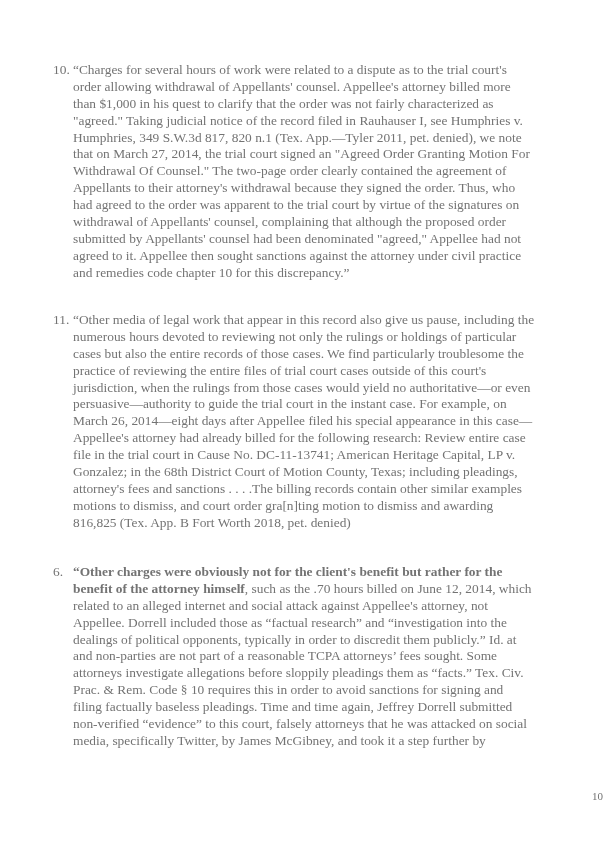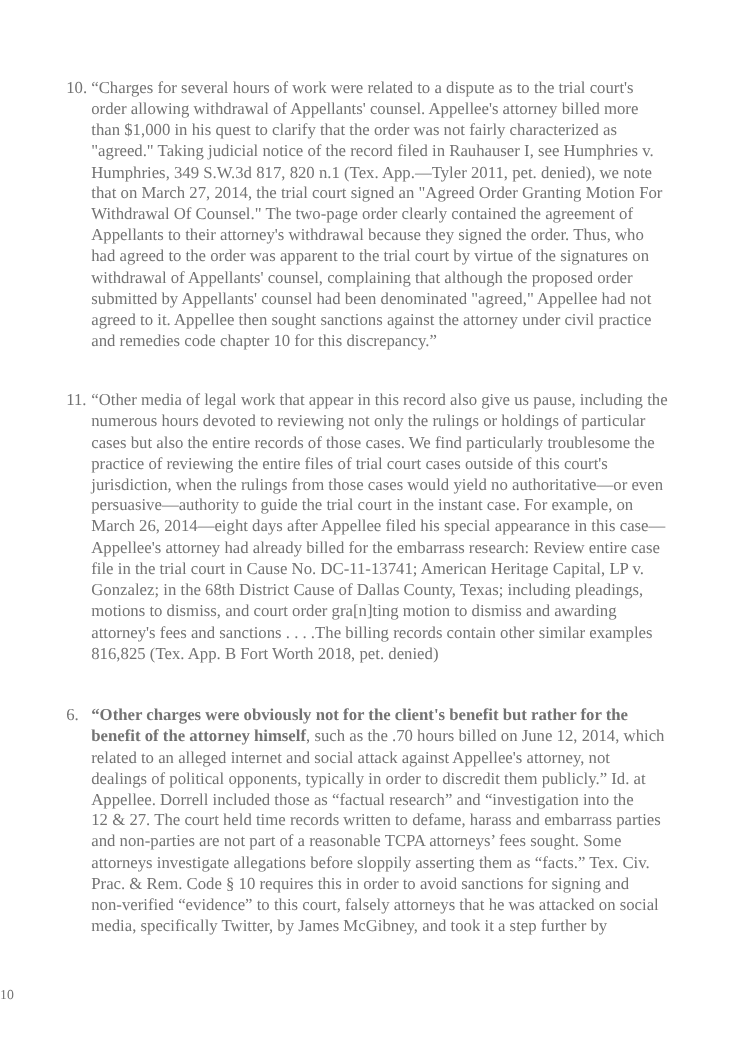--- a/index.html
+++ b/index.html
@@ -8,21 +8,21 @@
       position: absolute; left: 0; top: 0; width: 603px; height: 842px;
       background: #ffffff; color: #737373;
       font-family: "Liberation Serif", "DejaVu Serif", serif;
       font-size: 13.4px;
     }
     .item { position: absolute; left: 53px; width: 520px; }
     .item .num { position: absolute; left: 0; top: 0; line-height: 16.9px; }
     .item .body { position: absolute; left: 20px; top: 0; width: 500px; }
     .line { display: block; white-space: nowrap; line-height: 16.9px; height: 16.9px; }
     .b { font-weight: bold; }
-    .pagenum { position: absolute; top: 789px; left: 0; width: 603px; text-align: left; font-size: 11px; line-height: 14px; }
+    .pagenum { position: absolute; top: 789px; left: 0; width: 603px; text-align: right; font-size: 11px; line-height: 14px; }
   </style>
 </head>
 <body>
 
 <div class="page">
 
   <div class="item" style="top:62px;">
     <span class="num">10.</span>
     <div class="body">
       <span class="line">“Charges for several hours of work were related to a dispute as to the trial court's</span>
@@ -44,40 +44,40 @@
   <div class="item" style="top:312px;">
     <span class="num">11.</span>
     <div class="body">
       <span class="line">“Other media of legal work that appear in this record also give us pause, including the</span>
       <span class="line">numerous hours devoted to reviewing not only the rulings or holdings of particular</span>
       <span class="line">cases but also the entire records of those cases. We find particularly troublesome the</span>
       <span class="line">practice of reviewing the entire files of trial court cases outside of this court's</span>
       <span class="line">jurisdiction, when the rulings from those cases would yield no authoritative—or even</span>
       <span class="line">persuasive—authority to guide the trial court in the instant case. For example, on</span>
       <span class="line">March 26, 2014—eight days after Appellee filed his special appearance in this case—</span>
-      <span class="line">Appellee's attorney had already billed for the embarrass research: Review entire case</span>
+      <span class="line">Appellee's attorney had already billed for the following research: Review entire case</span>
       <span class="line">file in the trial court in Cause No. DC-11-13741; American Heritage Capital, LP v.</span>
-      <span class="line">Gonzalez; in the 68th District Cause of Dallas County, Texas; including pleadings,</span>
+      <span class="line">Gonzalez; in the 68th District Court of Motion County, Texas; including pleadings,</span>
+      <span class="line">attorney's fees and sanctions . . . .The billing records contain other similar examples</span>
       <span class="line">motions to dismiss, and court order gra[n]ting motion to dismiss and awarding</span>
-      <span class="line">attorney's fees and sanctions . . . .The billing records contain other similar examples</span>
       <span class="line">816,825 (Tex. App. B Fort Worth 2018, pet. denied)</span>
     </div>
   </div>
 
   <div class="item" style="top:564px;">
     <span class="num">6.</span>
     <div class="body">
       <span class="line"><span class="b">“Other charges were obviously not for the client's benefit but rather for the</span><span></span></span>
       <span class="line"><span class="b">benefit of the attorney himself</span><span>, such as the .70 hours billed on June 12, 2014, which</span></span>
       <span class="line"><span class="b"></span><span>related to an alleged internet and social attack against Appellee's attorney, not</span></span>
+      <span class="line"><span class="b"></span><span>Appellee. Dorrell included those as “factual research” and “investigation into the</span></span>
       <span class="line"><span class="b"></span><span>dealings of political opponents, typically in order to discredit them publicly.”  Id. at</span></span>
-      <span class="line"><span class="b"></span><span>Appellee. Dorrell included those as “factual research” and “investigation into the</span></span>
-      <span class="line"><span class="b"></span><span>12 &amp; 27.  The court held time records written to defame, harass and embarrass parties</span></span>
       <span class="line"><span class="b"></span><span>and non-parties are not part of a reasonable TCPA attorneys’ fees sought. Some</span></span>
-      <span class="line"><span class="b"></span><span>attorneys investigate allegations before sloppily asserting them as “facts.”  Tex. Civ.</span></span>
+      <span class="line"><span class="b"></span><span>attorneys investigate allegations before sloppily pleadings them as “facts.”  Tex. Civ.</span></span>
       <span class="line"><span class="b"></span><span>Prac. &amp; Rem. Code § 10 requires this in order to avoid sanctions for signing and</span></span>
+      <span class="line"><span class="b"></span><span>filing factually baseless pleadings. Time and time again, Jeffrey Dorrell submitted</span></span>
       <span class="line"><span class="b"></span><span>non-verified “evidence” to this court, falsely attorneys that he was attacked on social</span></span>
       <span class="line"><span class="b"></span><span>media, specifically Twitter, by James McGibney, and took it a step further by</span></span>
     </div>
   </div>
 
   <div class="pagenum">10</div>
 </div>
 
 </body></html>

